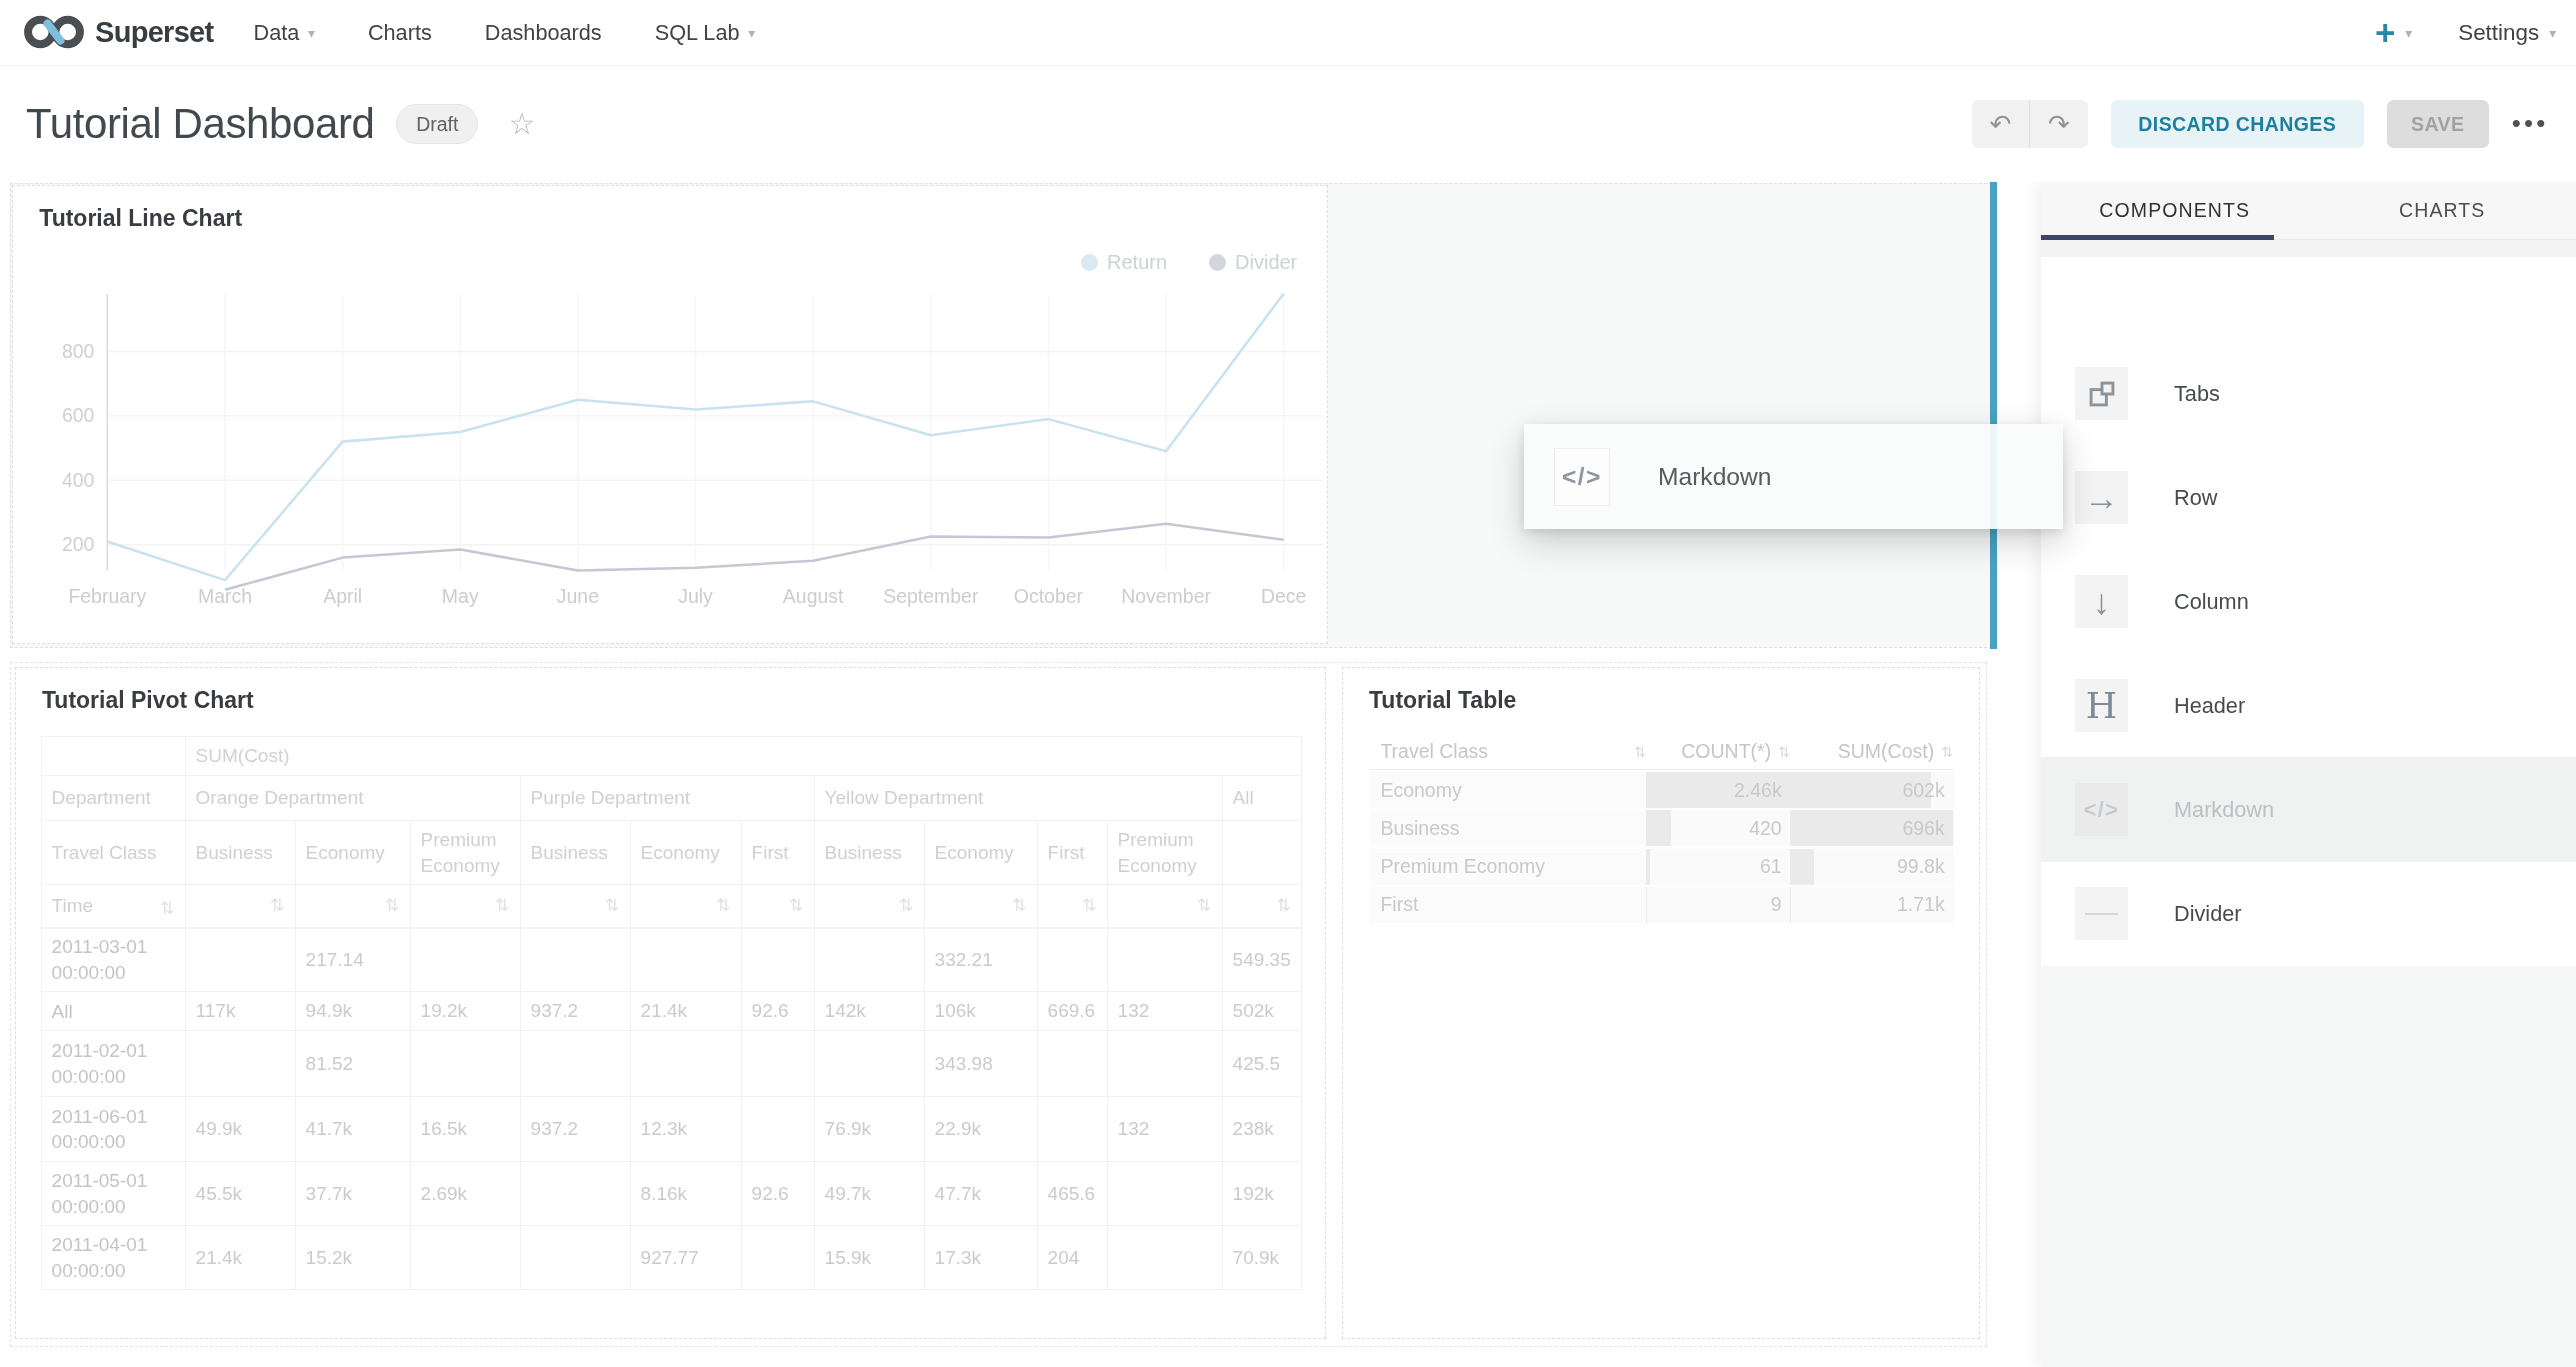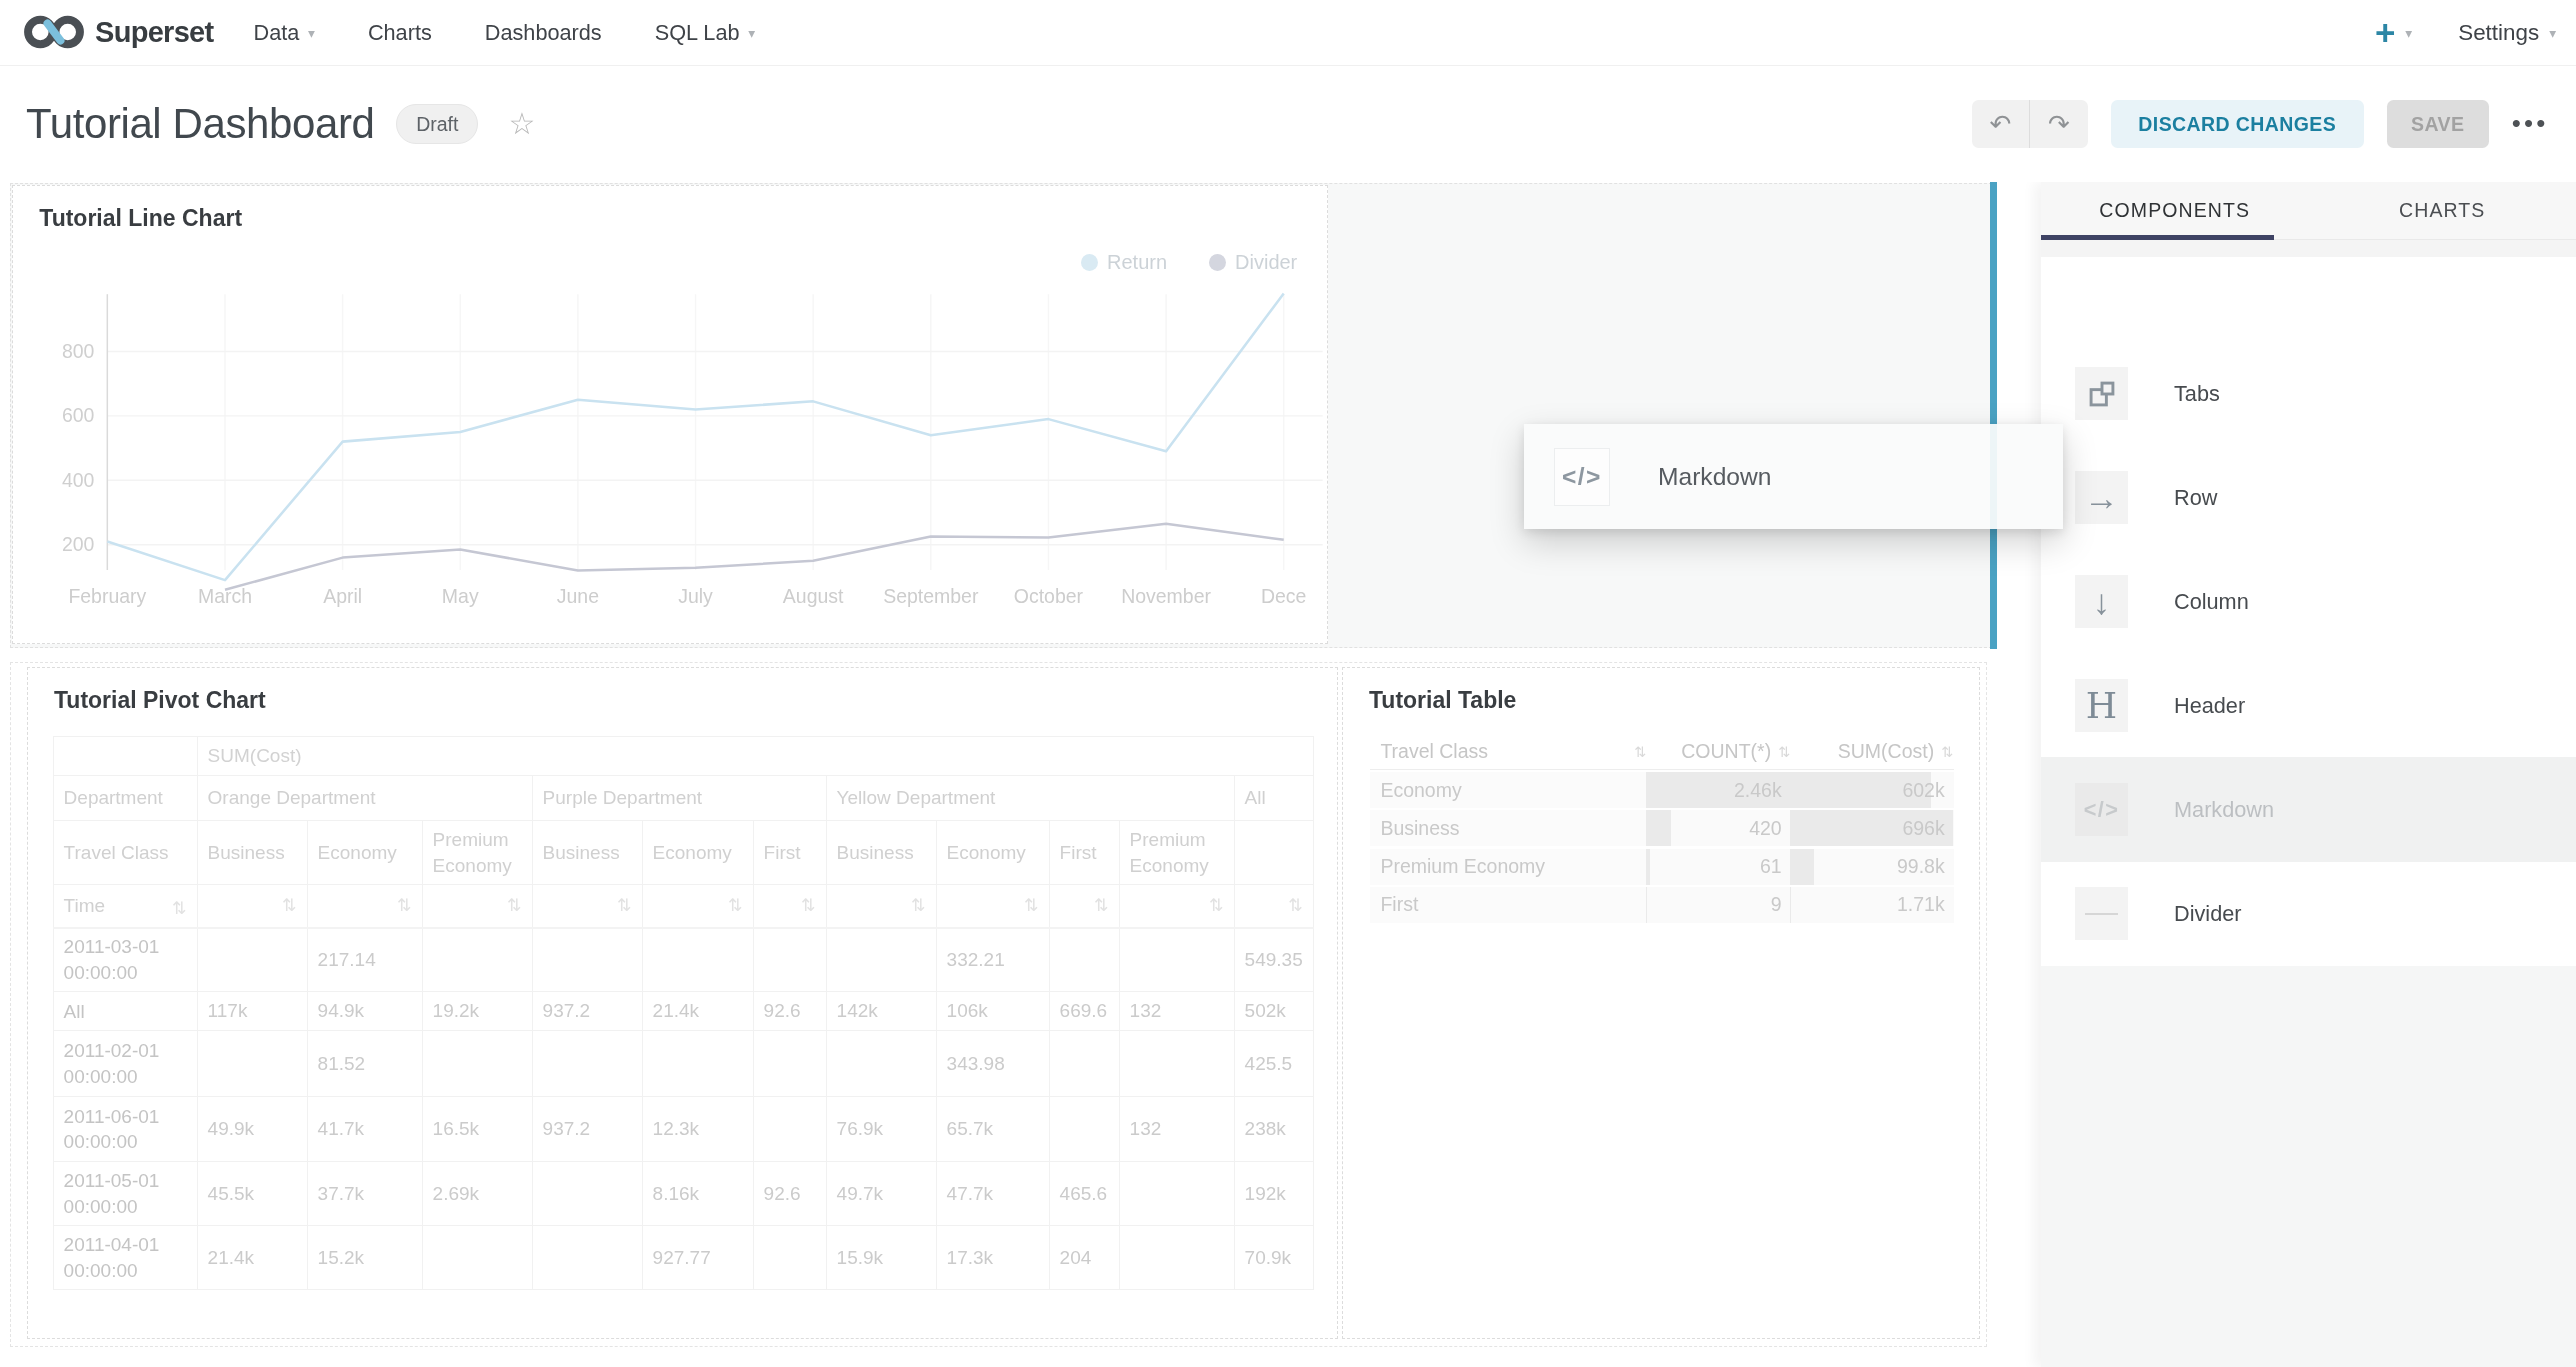--- a/index.html
+++ b/index.html
@@ -43,21 +43,21 @@
   .canvas { position:absolute; left:0; top:182px; width:2576px; height:1186px; background:#fff; }
   .row1 { position:absolute; left:10px; top:0.7px; width:1987px; height:465px;
           border:1.4px dashed #e1e1e1; background:#f7f8f8; }
   .row2 { position:absolute; left:10px; top:480px; width:1977px; height:685px;
           border:1.4px dashed #e4e4e4; background:#fff; }
   .teal-line { position:absolute; left:1990px; top:0px; width:7.2px; height:467px;
                z-index:4; }
 
   .holder-card { position:absolute; background:#fff; border:1.4px dashed #dcdcdc; }
   .chart-card  { left:12.3px;  top:2.9px;   width:1316px; height:459px; overflow:hidden; }
-  .pivot-card  { left:27px;  top:485px; width:1311px; height:672px; overflow:hidden; }
+  .pivot-card  { left:15px;  top:485px; width:1311px; height:672px; overflow:hidden; }
   .table-card  { left:1342px;top:485px; width:638px;  height:672px; overflow:hidden; }
   .card-title { position:absolute; left:26px; top:19px; font-size:23px; font-weight:700; color:#393d41; }
 
   
   .legend { position:absolute; right:30px; top:65px; display:flex; gap:42px; }
   .legend-item { display:flex; align-items:center; gap:8.7px; font-size:20px; color:#ccd2d7; }
   .legend-dot { width:17.3px; height:17.3px; border-radius:50%; }
   .chart-svg-wrap { position:absolute; left:0; top:0; width:1316px; height:459px; }
 
   
@@ -398,21 +398,21 @@
             </tr>
             <tr style="height:65px">
               <td class="pv-rowhead">2011-06-01 00:00:00</td>
               <td class="pv-val">49.9k</td>
               <td class="pv-val">41.7k</td>
               <td class="pv-val">16.5k</td>
               <td class="pv-val">937.2</td>
               <td class="pv-val">12.3k</td>
               <td class="pv-val"></td>
               <td class="pv-val">76.9k</td>
-              <td class="pv-val">65.7k</td>
+              <td class="pv-val">22.9k</td>
               <td class="pv-val"></td>
               <td class="pv-val">132</td>
               <td class="pv-val">238k</td>
             </tr>
             <tr style="height:64px">
               <td class="pv-rowhead">2011-05-01 00:00:00</td>
               <td class="pv-val">45.5k</td>
               <td class="pv-val">37.7k</td>
               <td class="pv-val">2.69k</td>
               <td class="pv-val"></td>

